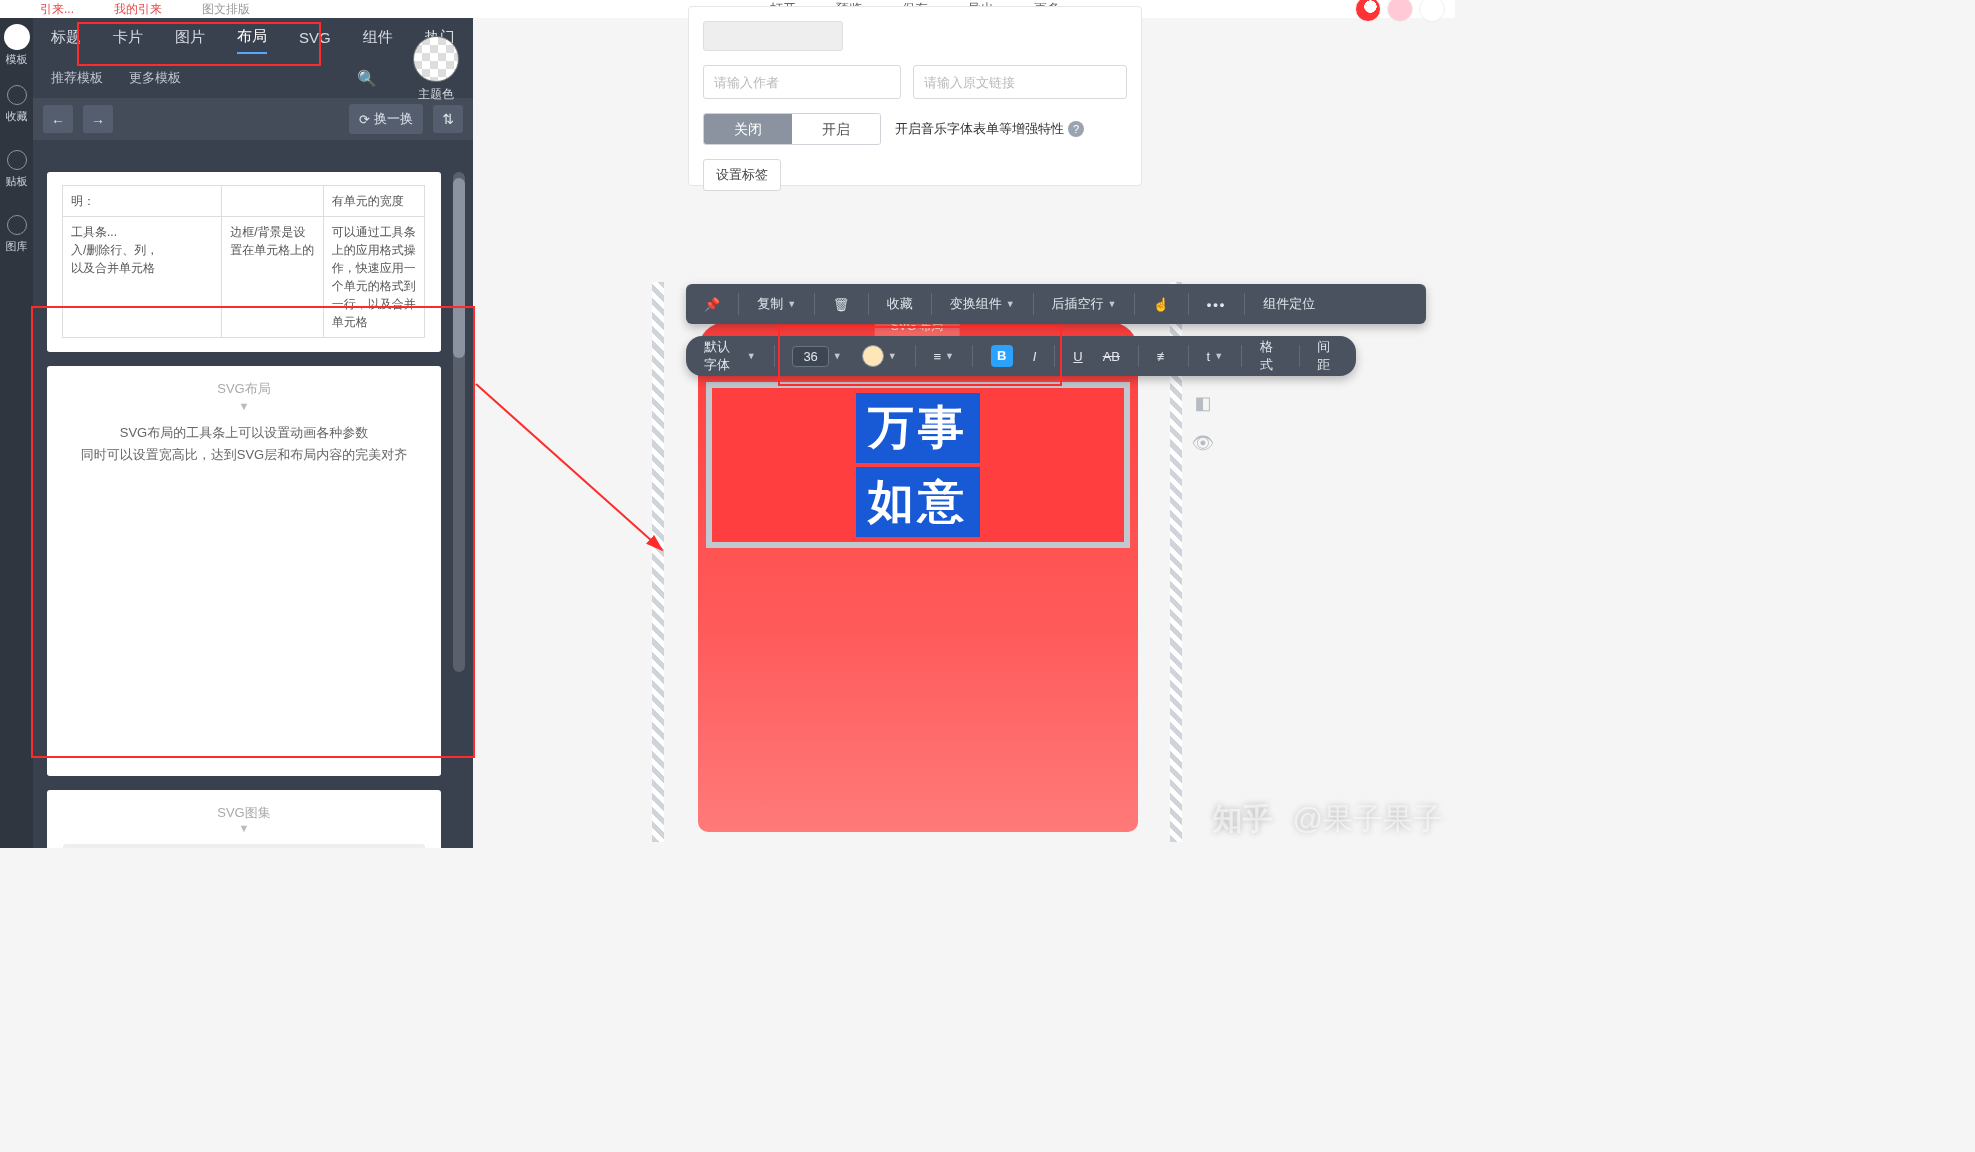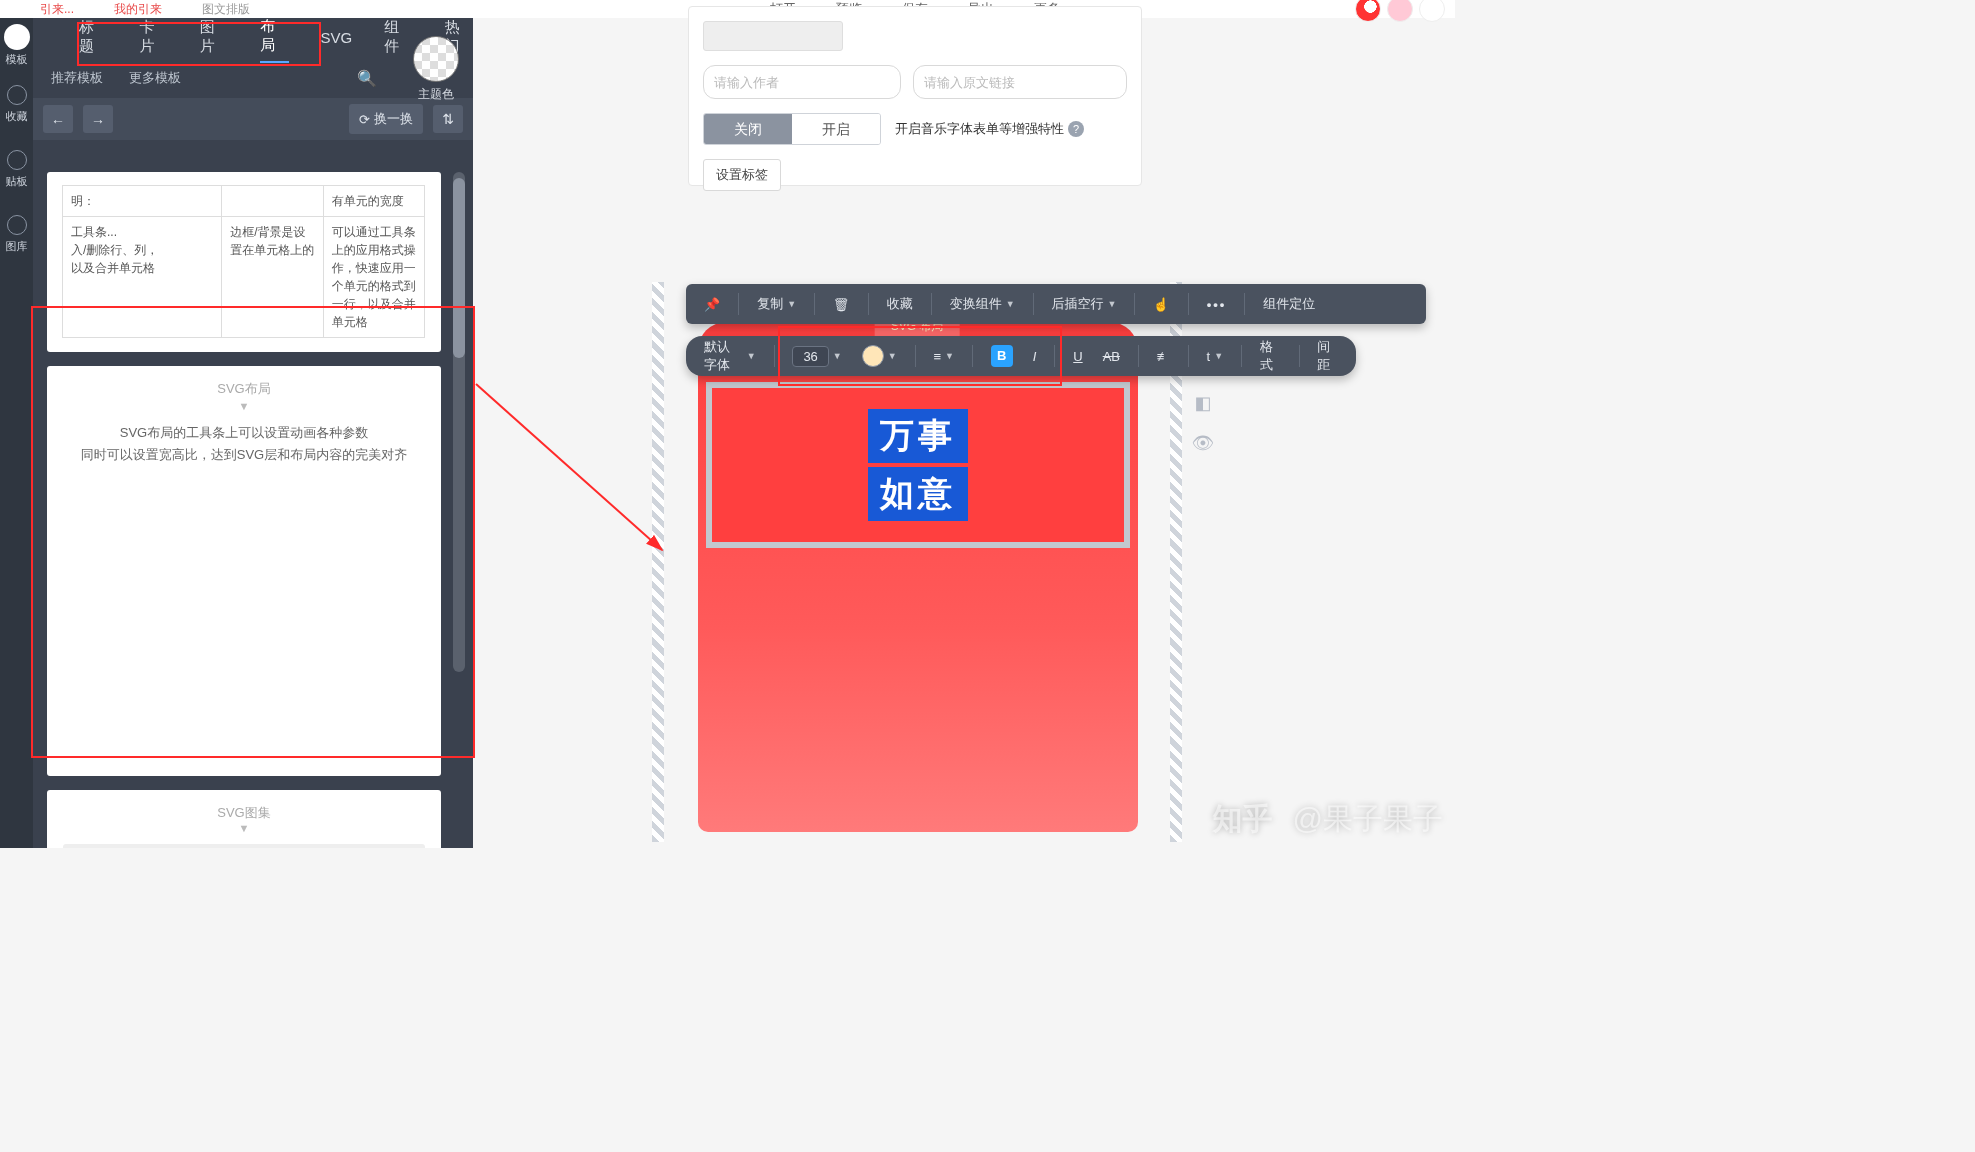--- a/index.html
+++ b/index.html
@@ -61,21 +61,21 @@
     margin:0 auto 4px;
   }
 
   
   .dark-panel {
     position:absolute; top:18px; left:33px; width:440px; bottom:0;
     background:#3a414e;
   }
   .tabs {
     display:flex; align-items:center; height:44px;
-    padding-left:18px; gap:32px; color:#d8dde4; font-size:15px;margin-left:28px;
+    padding-left:18px; gap:32px; color:#d8dde4; font-size:15px;
   }
   .tabs .tab { cursor:pointer; padding-bottom:6px; }
   .tabs .tab.active { border-bottom:2px solid #5aa6ff; color:#fff;}
   .theme-circle {
     position:absolute; right:14px; top:18px; text-align:center;
     color:#d8dde4; font-size:12px;
   }
   .theme-circle .circ {
     width:46px;height:46px;border-radius:50%;
     background: repeating-conic-gradient(#ddd 0 25%, #fff 0 50%);
@@ -164,21 +164,21 @@
     padding:14px 14px;
   }
   .form-card .ghost {
     height:30px; border:1px solid #dedede; border-radius:3px;
     background:#eee; margin-bottom:14px; width:140px;
   }
   .form-card .row {
     display:flex; gap:12px; margin-bottom:14px;
   }
   .form-card input[type=text] {
-    flex:1; height:34px; border:1px solid #d9d9d9; border-radius:12px;
+    flex:1; height:34px; border:1px solid #d9d9d9; border-radius:3px;
     padding:0 10px; font-size:13px; color:#333; outline:none;
   }
   .form-card input::placeholder { color:#bbb; }
   .seg {
     display:inline-flex; border:1px solid #cfd3d9; border-radius:3px;
     overflow:hidden; height:32px;
   }
   .seg .seg-btn {
     padding:0 30px; line-height:30px; font-size:14px;
     background:#fff; color:#555; cursor:pointer;
@@ -220,21 +220,21 @@
   .inner-box {
     position:absolute; left:54px; top:100px; width:424px; height:166px;
     border:6px solid #c2c8cf; background:#ff3f3f;
     display:flex; align-items:center; justify-content:center;
   }
   .highlight-text {
     text-align:center;
   }
   .highlight-text span {
     display:inline-block; background:#1859d6; color:#fff;
-    font-size:34px; font-weight:700; padding:4px 12px;
+    font-size:46px; font-weight:700; padding:4px 12px;
     letter-spacing:4px; margin:2px 0;
   }
 
   
   .tb {
     position:absolute; background:#4a525f; border-radius:6px;
     display:flex; align-items:center; color:#e2e6ec; font-size:13px;
     height:40px; padding:0 10px; gap:4px;
     box-shadow:0 4px 10px rgba(0,0,0,.25);
   }

